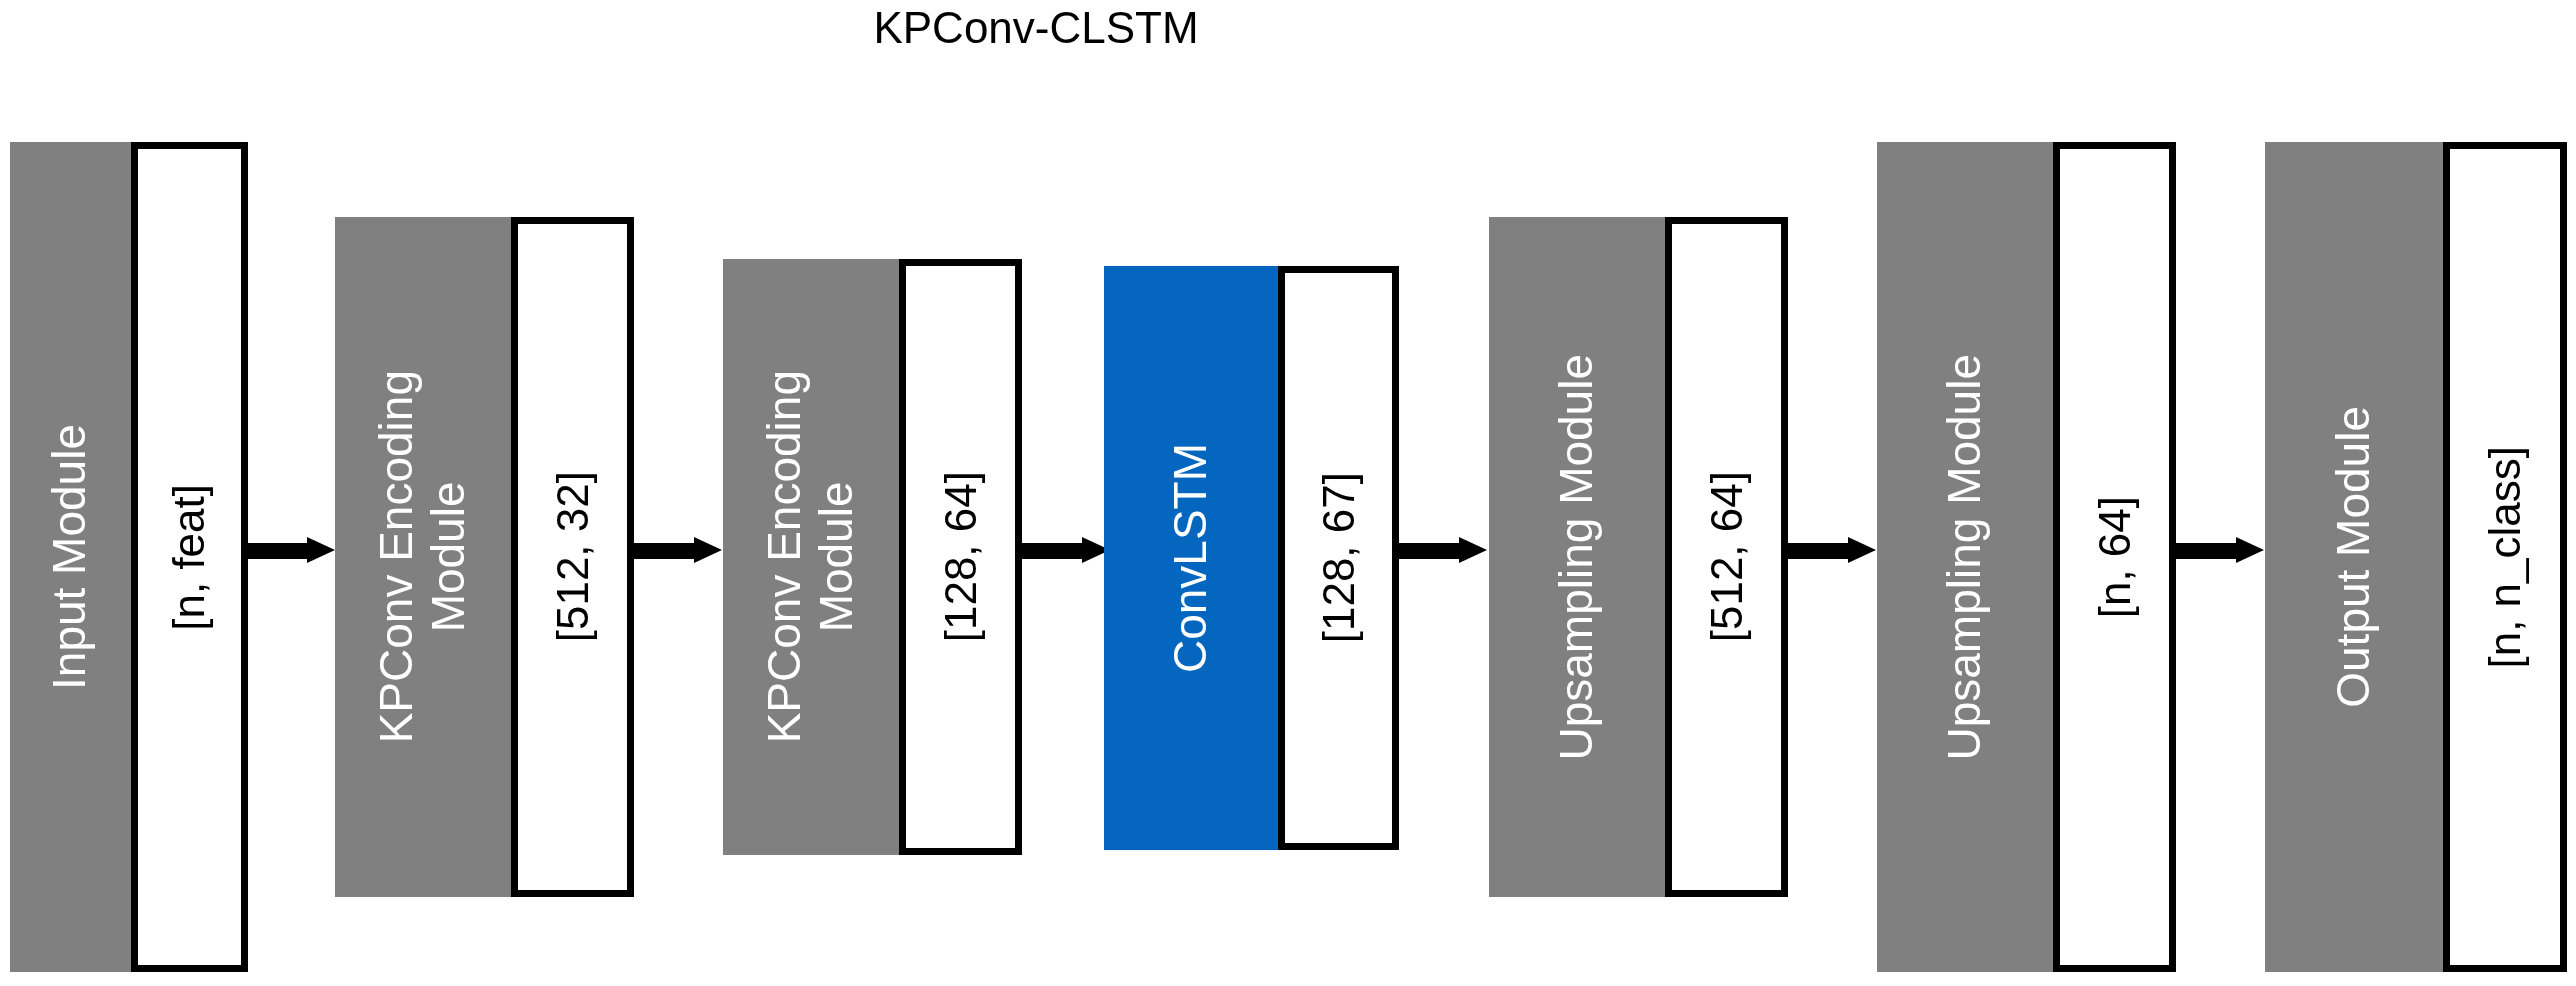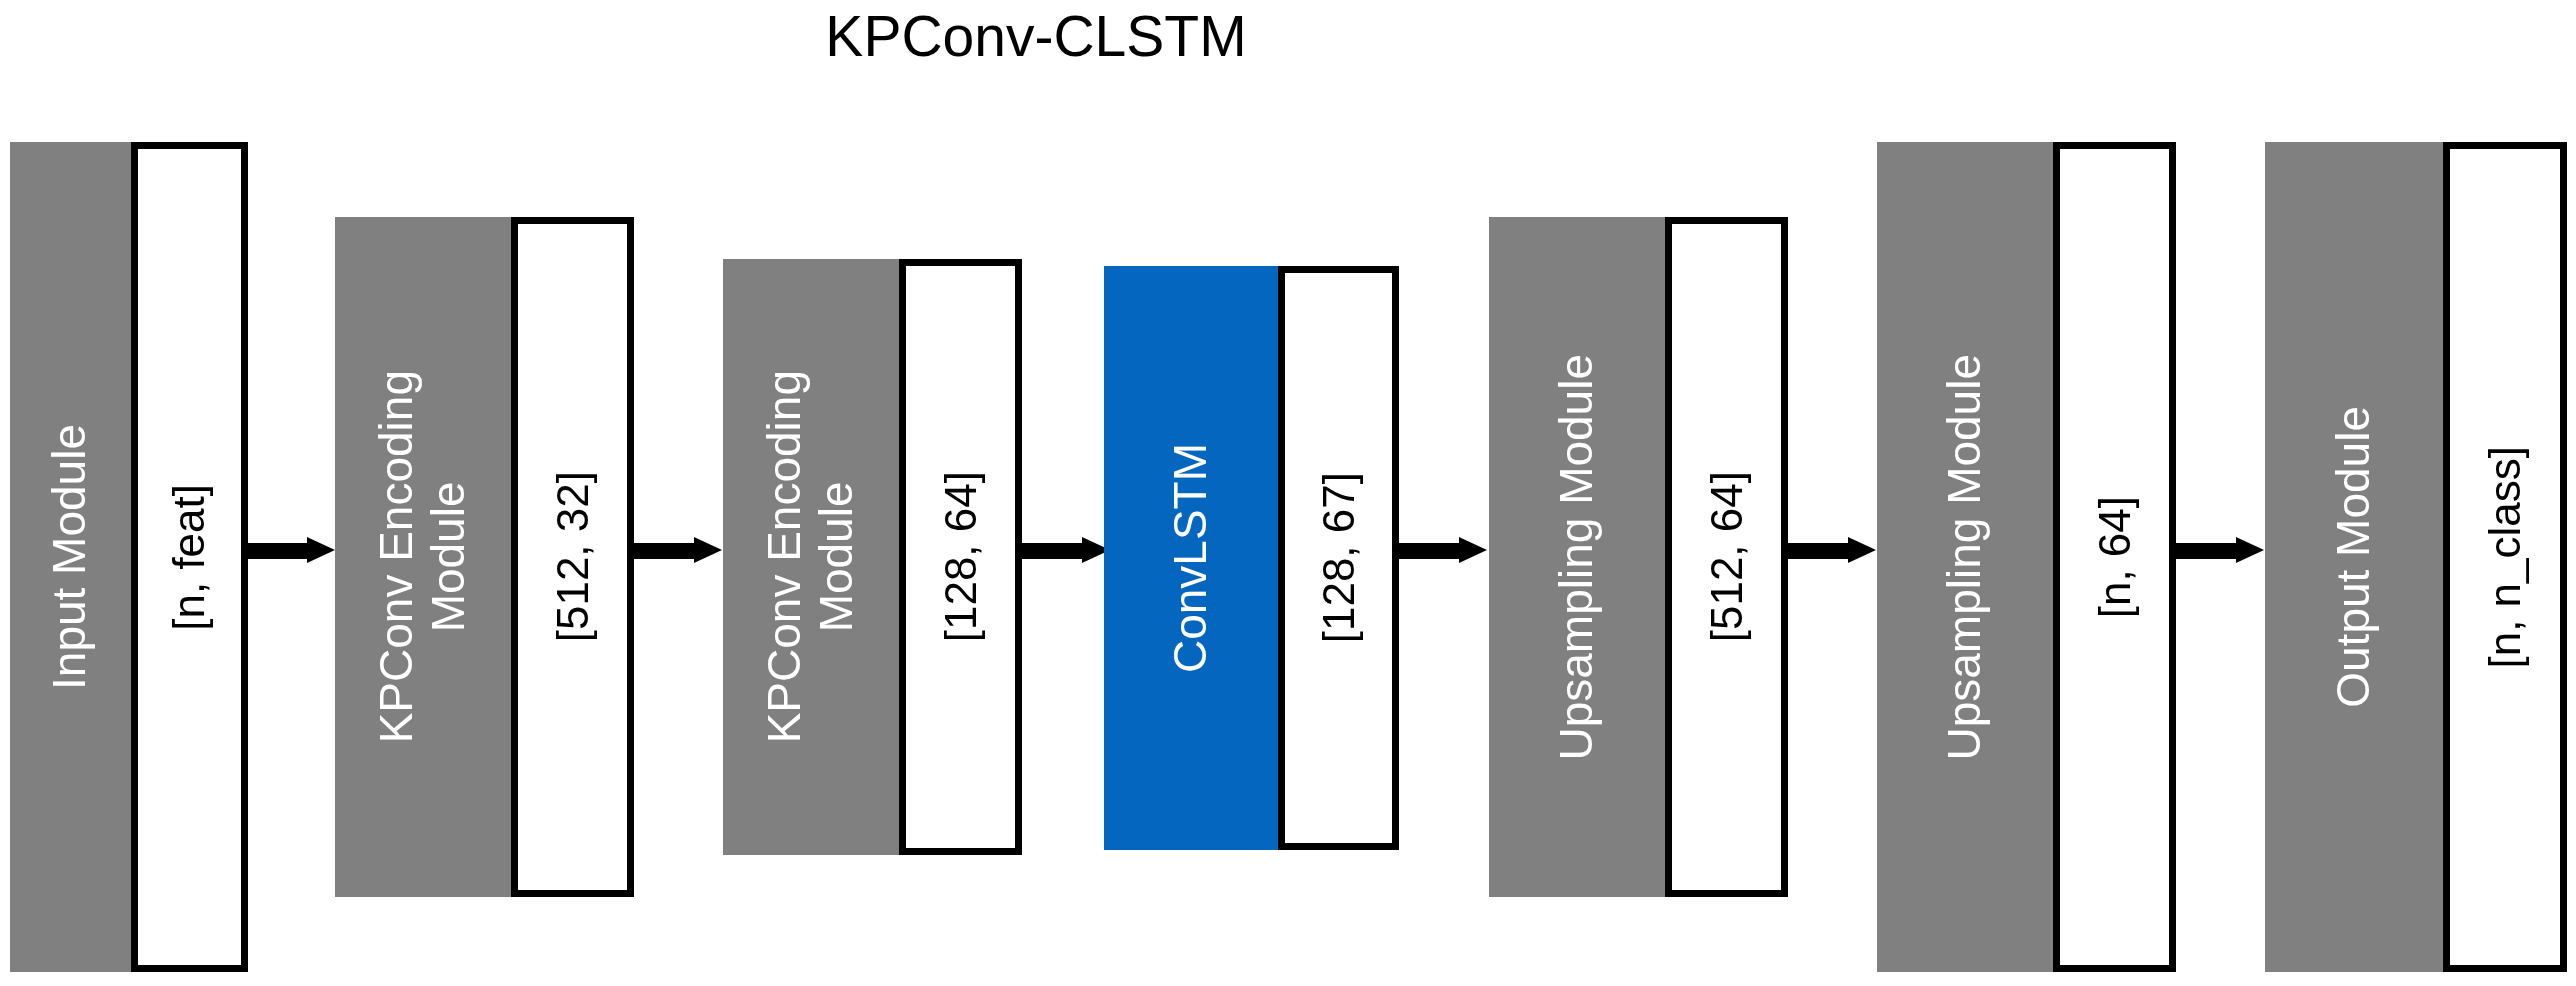--- a/index.html
+++ b/index.html
@@ -23,21 +23,21 @@
     height: 987px;
   }
 
   
   #diagram-title {
     position: absolute;
     left: 0;
     top: 3.2px;
     width: 2072px;
     text-align: center;
-    font-size: 57px;
+    font-size: 44px;
     font-weight: 400;
     color: #000000;
     letter-spacing: 0px;
     white-space: nowrap;
     font-family: "Liberation Sans", sans-serif;
   }
 
   
   .stage {
     position: absolute;

